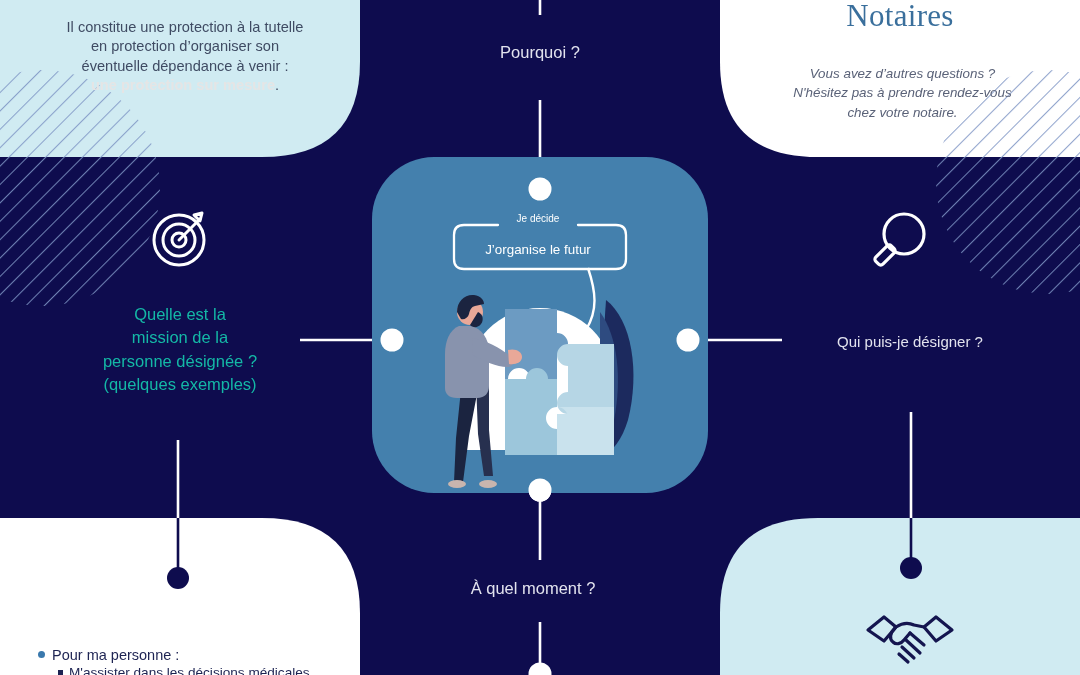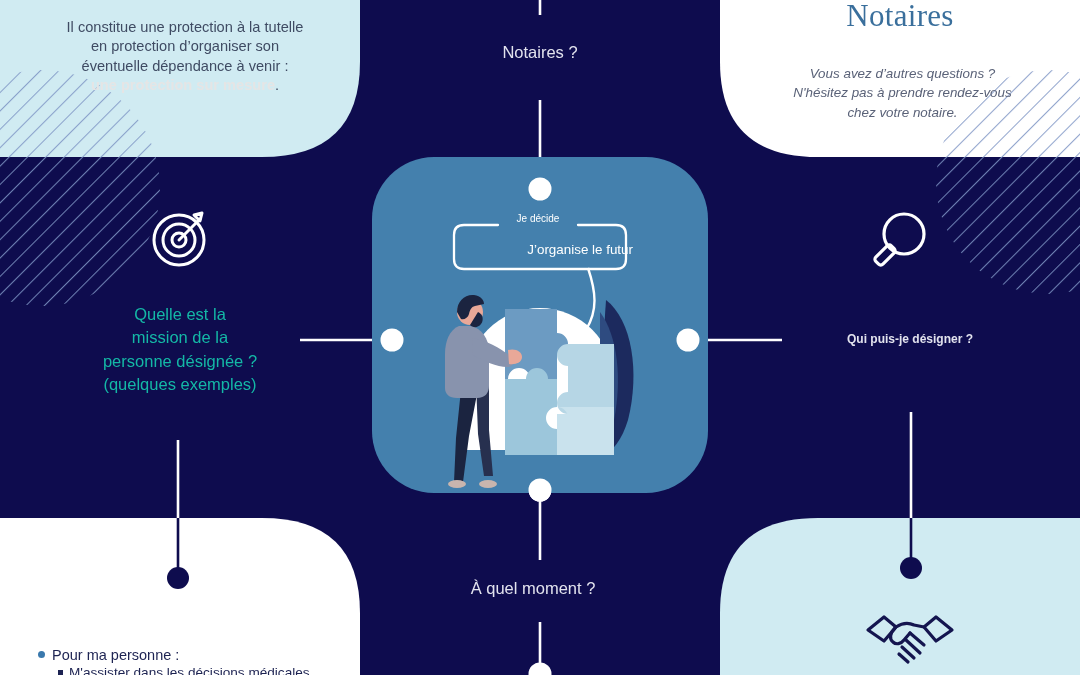--- a/index.html
+++ b/index.html
@@ -76,37 +76,35 @@
   #q-mission {
     left: 60px; top: 303px;
     width: 240px;
     font-size: 16.5px;
     color: #14b8a6;
     line-height: 1.42;
   }
   #q-designer {
     left: 790px; top: 332px;
     width: 240px;
-    font-size: 12px;
+    font-size: 15px;
     color: #e2e3ee;
-    font-weight: bold;
   }
 
   #bubble-top {
     left: 443px; top: 212px;
     width: 190px;
     font-size: 10px;
     color: #ffffff;
   }
   #bubble-bottom {
     left: 443px; top: 241px;
     width: 190px;
     font-size: 13.4px;
     color: #ffffff;
-    text-align: right;
   }
 
   #bl-head {
     position: absolute;
     left: 38px; top: 647px;
     font-size: 14.5px;
     color: #1d2352;
     text-align: left;
   }
   #bl-head .dot {
@@ -278,21 +276,21 @@
   <div class="txt" id="tl-text"><span>Il constitue une protection à la tutelle</span>
 <span>en protection d’organiser son</span>
 <span>éventuelle dépendance à venir :</span>
 <span class="strong">une protection sur mesure</span><span>.</span></div>
 
   <div class="txt" id="tr-title">Notaires</div>
   <div class="txt" id="tr-sub">Vous avez d’autres questions ?
 N'hésitez pas à prendre rendez-vous
 chez votre notaire.</div>
 
-  <div class="txt" id="q-pourquoi">Notaires ?</div>
+  <div class="txt" id="q-pourquoi">Pourquoi ?</div>
   <div class="txt" id="q-moment">À quel moment ?</div>
   <div class="txt" id="q-mission">Quelle est la
 mission de la
 personne désignée ?
 (quelques exemples)</div>
   <div class="txt" id="q-designer">Qui puis-je désigner ?</div>
 
   <div class="txt" id="bubble-top">Je décide</div>
   <div class="txt" id="bubble-bottom">J’organise le futur</div>
 

